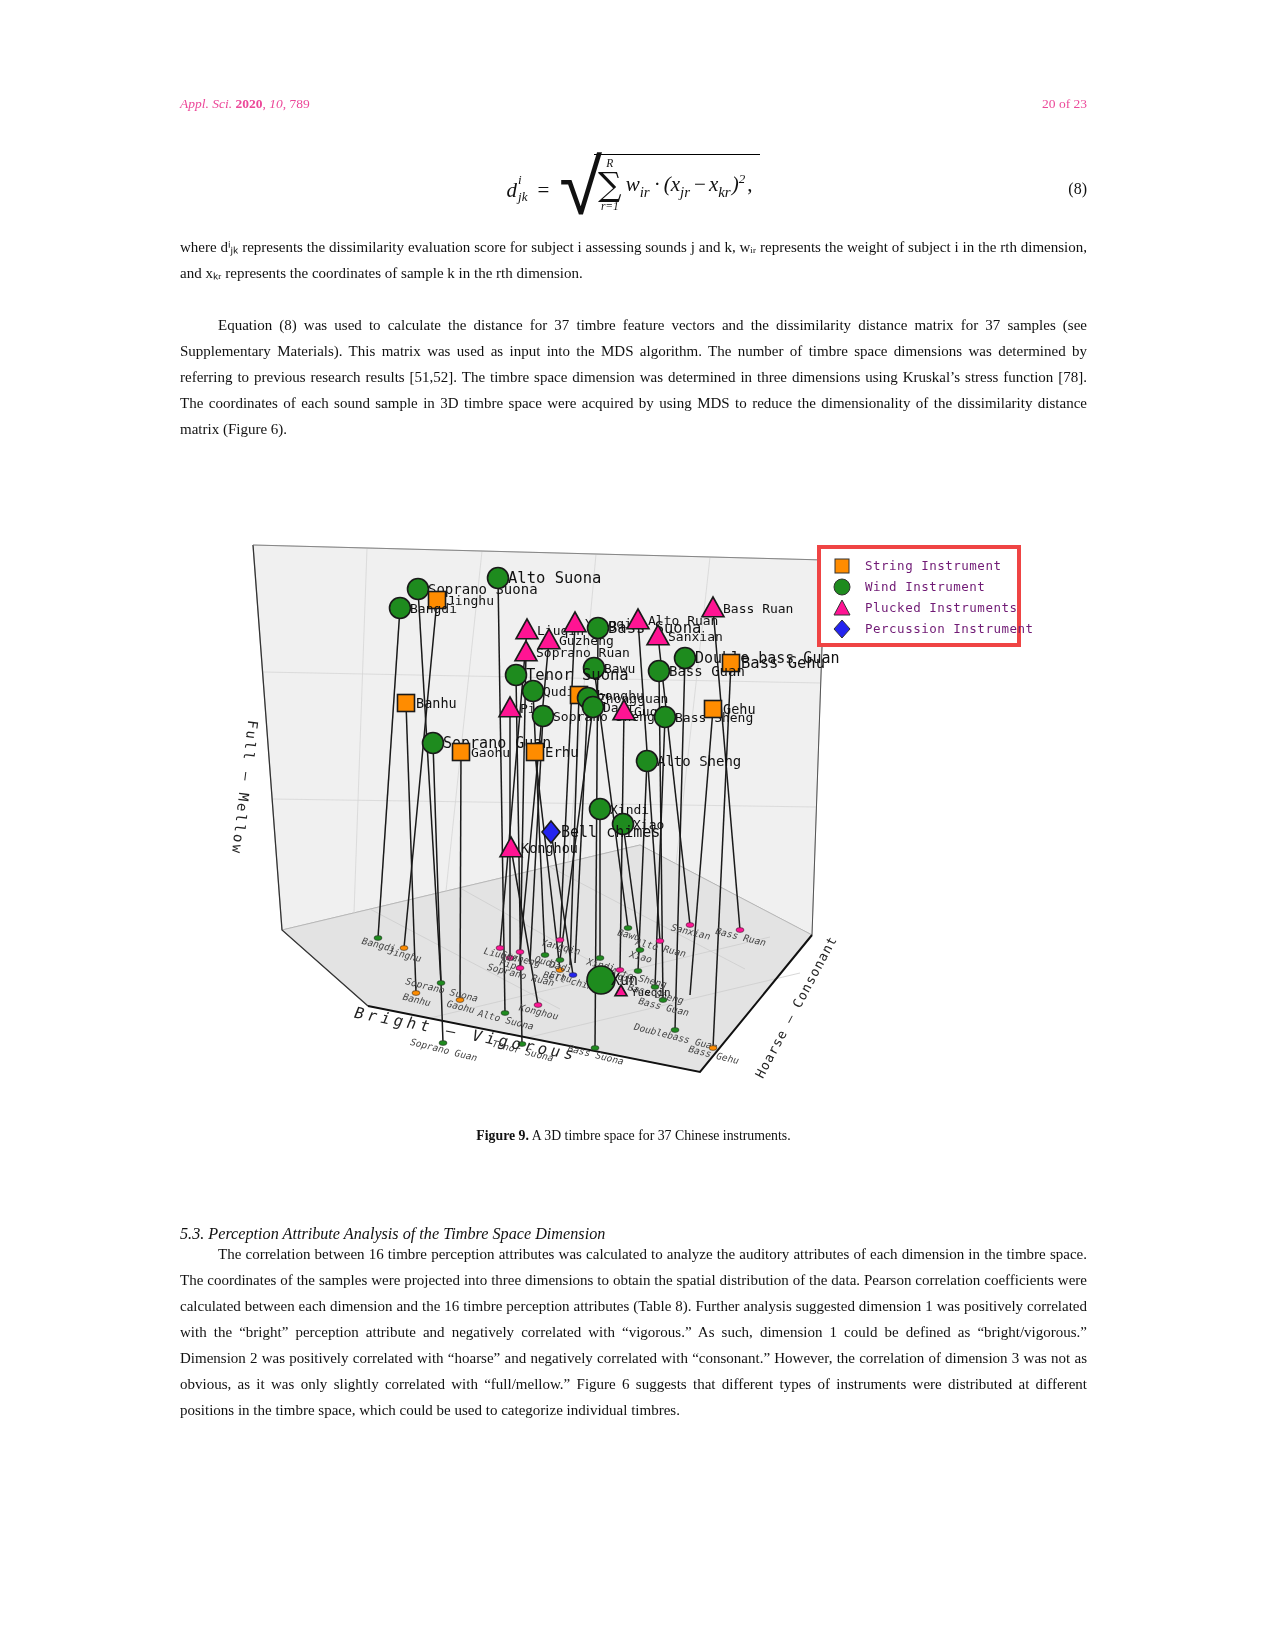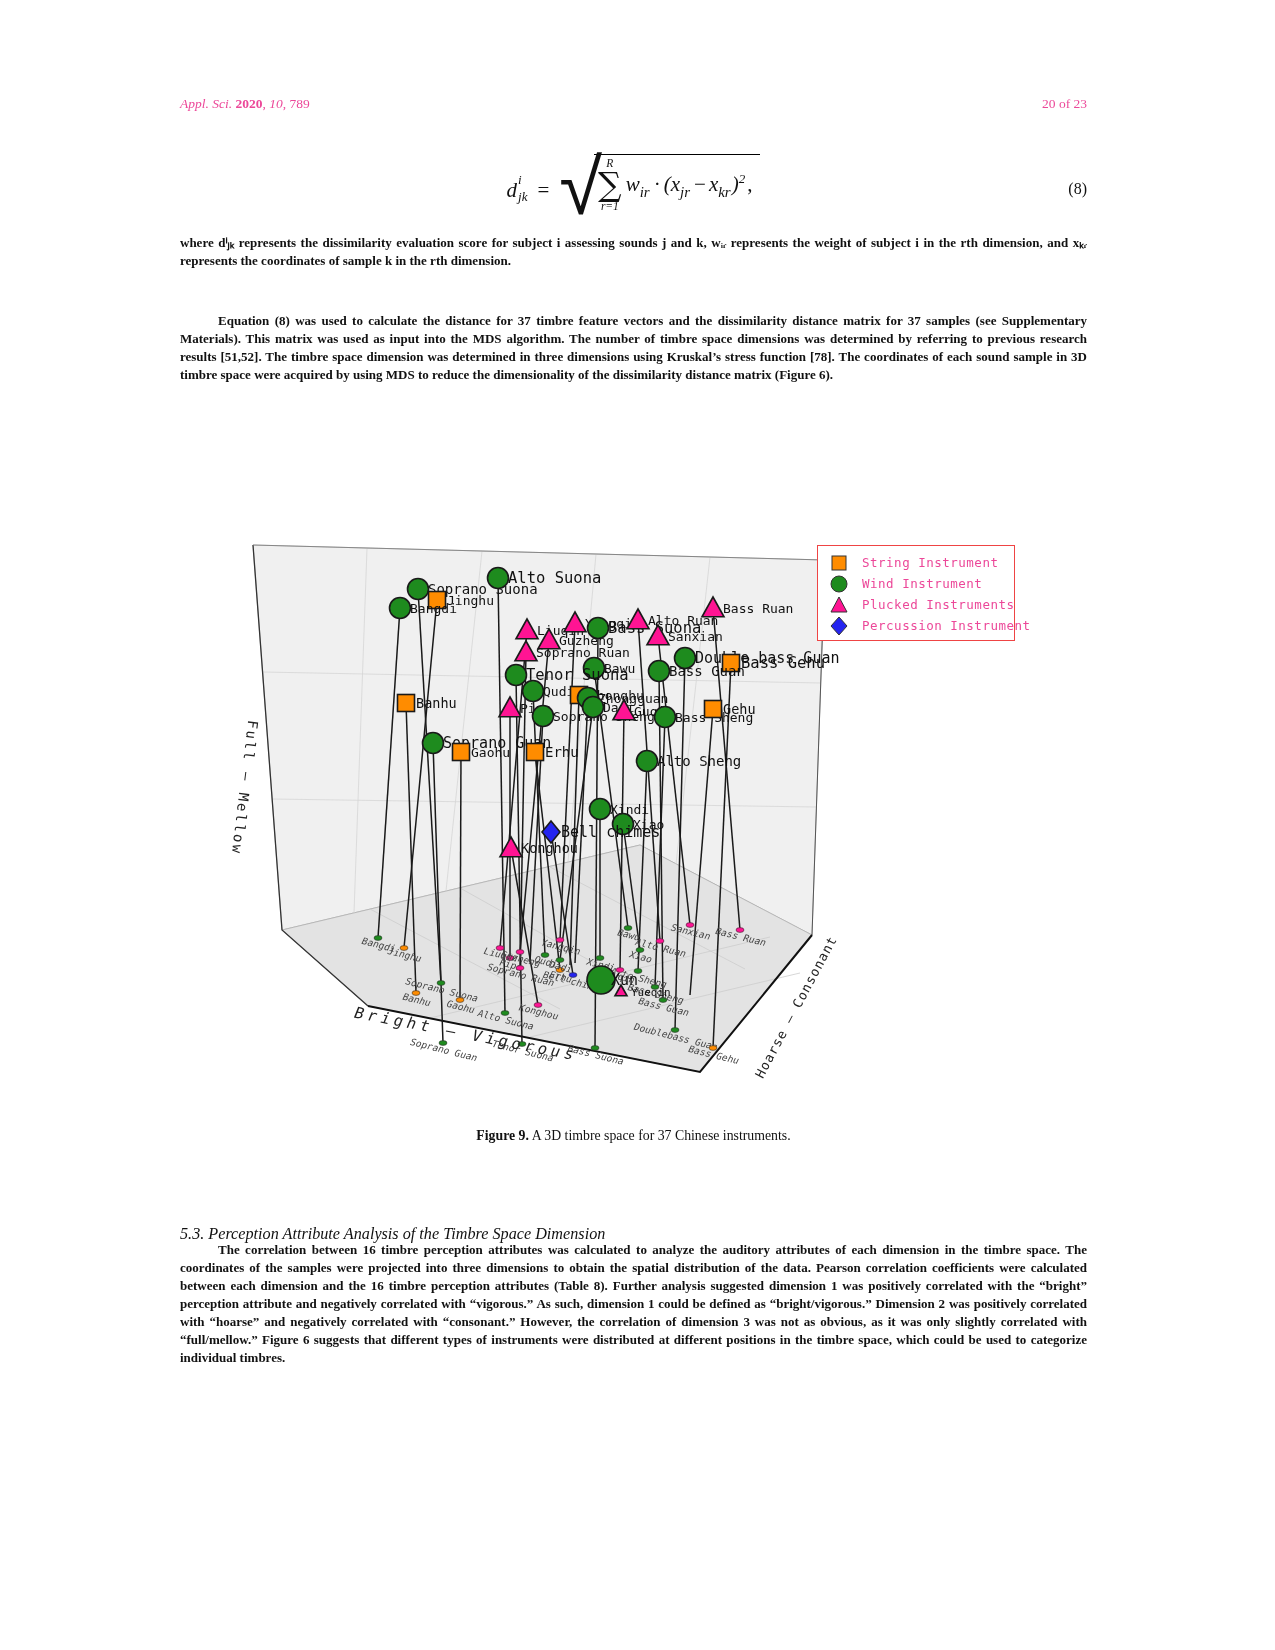--- a/index.html
+++ b/index.html
@@ -28,30 +28,30 @@
   .eq-sum-top,.eq-sum-bot{font-size:11.5px;line-height:1;}
   .eq-sum-sym{font-family:"DejaVu Serif",serif;font-style:normal;font-size:33px;line-height:0.95;}
   .eq-term{display:inline-flex;align-items:baseline;}
   .eq-sub{font-size:15px;vertical-align:sub;transform:translateY(6px);margin-right:1px;}
   .eq-sup2{font-size:13px;transform:translateY(-8px);}
   .eq-dot{margin:0 3px;font-style:normal;}
   .eq-comma{font-style:normal;margin-left:2px;}
   .eq-number{position:absolute;right:0;top:34px;font-size:16px;font-style:normal;}
 
   
-  .para{font-size:13px;line-height:18px;text-align:justify;font-weight:bold;}
+  .para{font-size:15px;line-height:26px;text-align:justify;}
   .p1{top:234px;}
   .p2{top:312px;text-indent:38px;}
   .p3{top:1241px;text-indent:38px;}
 
   
   .figure-wrap{position:absolute;left:0;top:497px;width:1275px;height:610px;}
   #plot-svg{position:absolute;left:0;top:0;}
-  .legend{position:absolute;left:817px;top:48px;width:196px;background:#fff;border:1px solid #ef4444;
-          font-family:"DejaVu Sans Mono",monospace;font-size:12.5px;color:#ec4899;padding:6px 0 4px 0;}
+  .legend{position:absolute;left:817px;top:48px;width:196px;background:#fff;border:4px solid #ef4444;
+          font-family:"DejaVu Sans Mono",monospace;font-size:12.5px;color:#701a75;padding:6px 0 4px 0;}
   .legend-row{display:flex;align-items:center;height:21px;padding-left:12px;}
   .legend-icon{width:20px;height:18px;display:inline-flex;align-items:center;justify-content:center;margin-right:12px;}
   .legend-label{white-space:nowrap;letter-spacing:0.5px;}
 
   .caption{top:1128px;text-align:center;font-size:13.8px;}
   .caption .bd{font-weight:bold;}
   .section-h{top:1225px;font-size:16.2px;font-style:italic;}
 </style>
 </head>
 <body>

